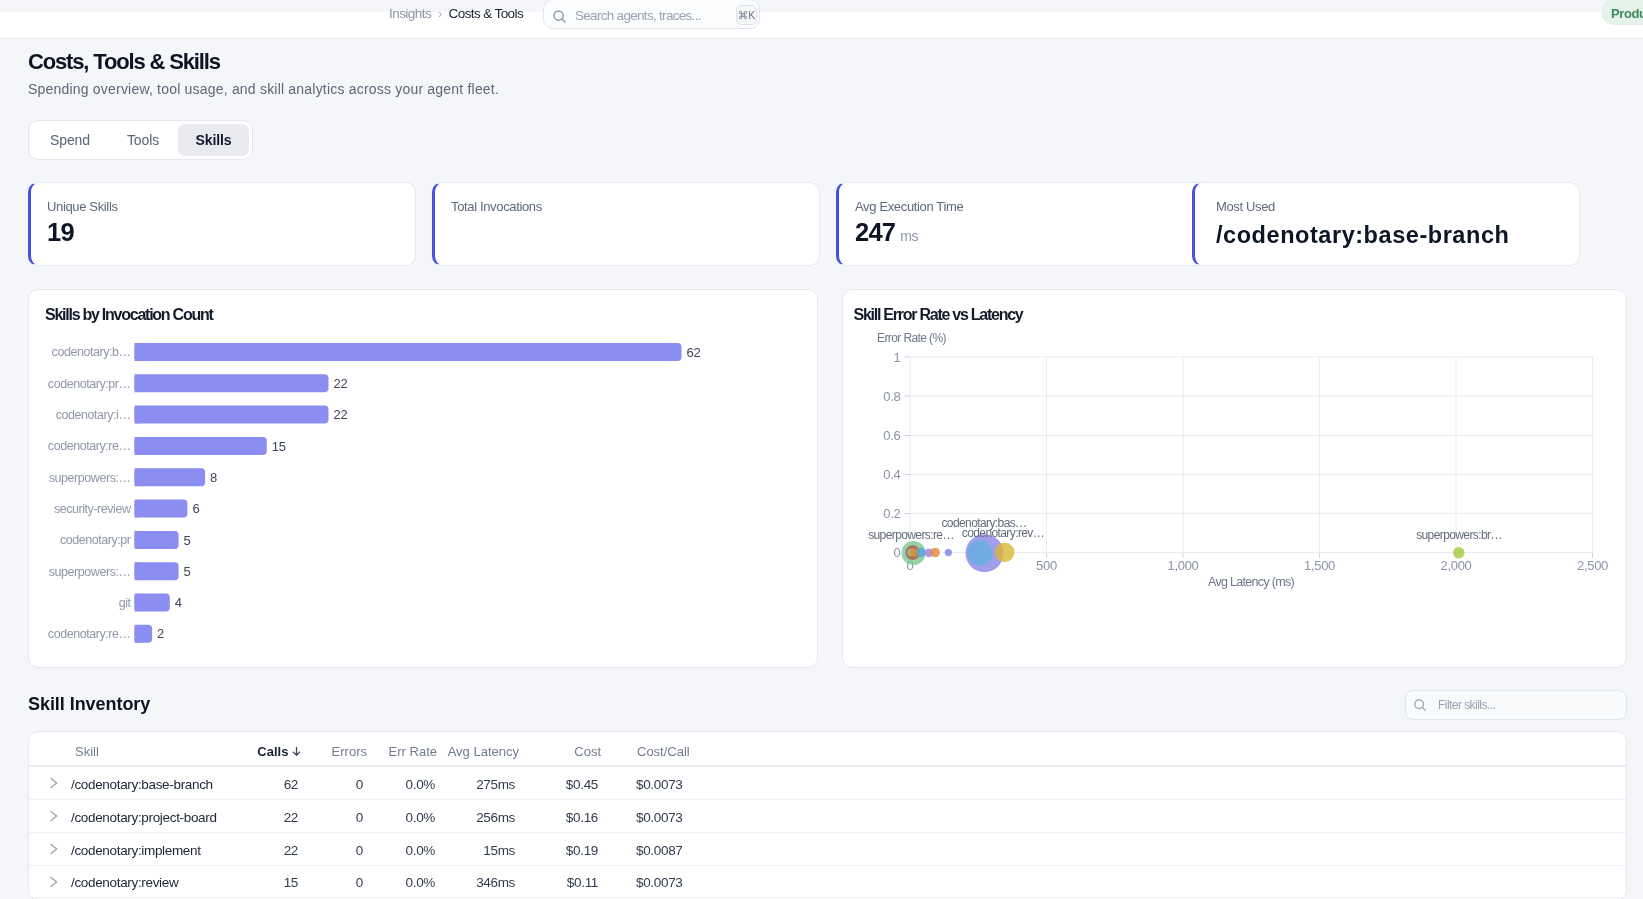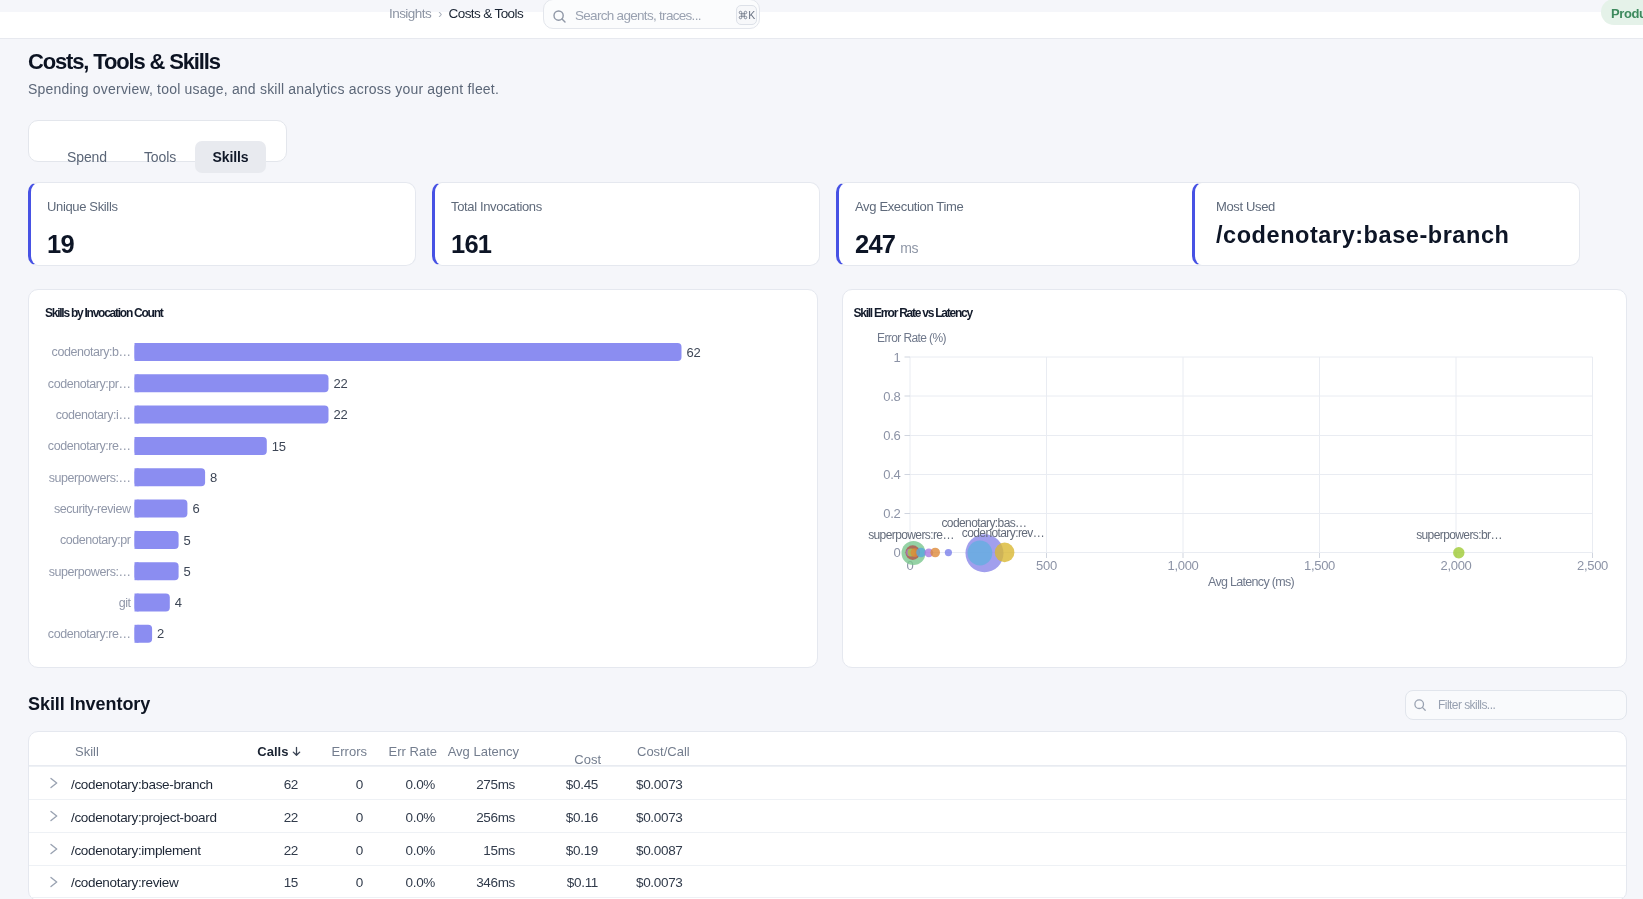--- a/index.html
+++ b/index.html
@@ -12,48 +12,48 @@
 #crumb b { color:#1a2433; font-weight:normal; letter-spacing:-0.6px; }
 #crumb .sep { color:#a9b0bc; padding:0 7px; font-size:12px; }
 #sbox { position:absolute; left:543px; top:-13px; width:217px; height:30px; border:1px solid #e3e6ec; border-radius:10px; background:#fbfcfd; }
 #sph { position:absolute; left:575px; top:-4px; font-size:13.5px; letter-spacing:-0.7px; color:#9aa2b1; }
 #schip { position:absolute; left:736px; top:-7px; width:21px; height:20px; border:1px solid #dde1e8; border-radius:5px; background:#f7f8fa; color:#6b7484; font-size:10.5px; display:flex; align-items:center; justify-content:center; gap:0.5px; }
 #gpill { position:absolute; left:1601px; top:-13px; width:110px; height:26px; border-radius:13px; background:#e5f2e9; color:#3e8a5e; font-size:13px; font-weight:bold; letter-spacing:-0.4px; line-height:30px; padding-left:10px; }
 
 #h1 { position:absolute; left:28px; top:48px; font-size:22px; line-height:28px; font-weight:bold; color:#0c1322; letter-spacing:-1.15px; }
 #sub { position:absolute; left:28px; top:79px; font-size:14px; line-height:20px; color:#5c6778; letter-spacing:0.2px; }
 
-#tabs { position:absolute; left:28px; top:120px; height:40px; background:#ffffff; border:1px solid #e3e6ec; border-radius:10px; padding:20px; display:flex; }
+#tabs { position:absolute; left:28px; top:120px; height:40px; background:#ffffff; border:1px solid #e3e6ec; border-radius:10px; padding:3px; display:flex; }
 #tabs .t { height:32px; line-height:32px; text-align:center; font-size:14px; letter-spacing:-0.1px; color:#5a6577; border-radius:7px; }
 #tabs .t:nth-child(1){width:76px} #tabs .t:nth-child(2){width:70px} #tabs .t:nth-child(3){width:71px}
 #tabs .t.on { background:#e8eaef; color:#101828; font-weight:bold; }
 
 .stat { position:absolute; top:182px; width:388px; height:84px; background:#fff; border:1px solid #e5e8ef; border-left:3px solid #4752e4; border-radius:10px; padding:16px 0 0 16px; }
 .stat .lb { font-size:13px; letter-spacing:-0.35px; color:#5f6a7b; }
-.stat .vl { margin-top:16px; font-size:25.5px; line-height:28px; font-weight:bold; color:#0d1526; letter-spacing:-0.8px; }
+.stat .vl { margin-top:4px; font-size:25.5px; line-height:28px; font-weight:bold; color:#0d1526; letter-spacing:-0.8px; }
 .stat .vl .un { font-size:14px; font-weight:normal; color:#8e96a6; letter-spacing:-0.3px; }
 .stat .vl.mu { font-size:23.5px; letter-spacing:0.55px; margin-top:7px; }
 
 .ccard { position:absolute; top:289px; height:379px; background:#fff; border:1px solid #e5e8ef; border-radius:10px; }
-.ctitle { position:absolute; font-size:12px; font-weight:bold; color:#131b2b; letter-spacing:-1.25px; top:15.5px; }
+.ctitle { position:absolute; font-size:16px; font-weight:bold; color:#131b2b; letter-spacing:-1.25px; top:15.5px; }
 
 #sihead { position:absolute; left:28px; top:694px; font-size:18px; font-weight:bold; color:#0d1422; letter-spacing:-0.05px; }
 #filter { position:absolute; left:1405px; top:690px; width:222px; height:30px; border:1px solid #e1e5ec; border-radius:8px; background:#f9fafc; }
 #filter span { position:absolute; left:32px; top:7px; font-size:12px; letter-spacing:-0.55px; color:#98a1b1; }
 #tcard { position:absolute; left:28px; top:731px; width:1599px; height:170px; background:#fff; border:1px solid #e5e8ef; border-radius:10px; overflow:hidden; }
 #thead { position:relative; height:34px; border-bottom:1px solid #e8ebf1; font-size:13px; color:#737d8e; letter-spacing:0px; }
 #thead span { position:absolute; top:calc(50% + 2px); transform:translateY(-50%); white-space:nowrap; }
 .trow span { position:absolute; top:calc(50% + 0.5px); transform:translateY(-50%); white-space:nowrap; }
 .trow { position:relative; height:33px; border-top:1px solid #eef1f5; font-size:13.5px; letter-spacing:-0.33px; color:#313b4b; }
 .trow:first-of-type { border-top:none; }
 .trow:last-of-type { border-bottom:1px solid #eef1f5; }
 .trow .sk { color:#1d2635; }
 .hcalls { font-weight:bold; color:#1a2332; }
 .r1 { right:1328px; } .r2 { right:1263px; } .r3 { right:1191px; } .r4 { right:1111px; } .r5 { right:1028px; } .l7 { left:607px; }
-.hr1 { right:1325px; } .hr2 { right:1259px; } .hr3 { right:1189px; } .hr4 { right:1107px;margin-left:12px; } .hr5 { right:1025px;margin-top:8px; } .hl7 { left:608px; }
+.hr1 { right:1325px; } .hr2 { right:1259px; } .hr3 { right:1189px; } .hr4 { right:1107px;margin-left:12px; } .hr5 { right:1025px; } .hl7 { left:608px; }
 .chev { position:absolute; left:18.5px; top:50%; transform:translateY(-50%); width:12px; height:12px; }
 </style>
 </head>
 <body>
 
 <div id="hdr">
   <div id="crumb">Insights<span class="sep">›</span><b>Costs &amp; Tools</b></div>
   <div id="sbox"></div>
   <svg class="abs" style="left:552px; top:-3px" width="15" height="15" viewBox="0 0 15 15" fill="none">
       <circle cx="6.6" cy="6.6" r="4.6" stroke="#8f97a6" stroke-width="1.4"></circle>
@@ -77,21 +77,20 @@
     <div class="t">Tools</div>
     <div class="t on">Skills</div>
   </div>
 
 <div class="stat" style="left:28px">
     <div class="lb">Unique Skills</div>
     <div class="vl">19</div>
   </div>
 <div class="stat" style="left:432px">
     <div class="lb">Total Invocations</div>
-    <div class="vl">161</div>
   </div>
 <div class="stat" style="left:836px">
     <div class="lb">Avg Execution Time</div>
     <div class="vl">247<span class="un" style="margin-left:5px">ms</span></div>
   </div>
 <div class="stat" style="left:1192px; padding-left:21px">
     <div class="lb">Most Used</div>
     <div class="vl mu">/codenotary:base-branch</div>
   </div>
 

